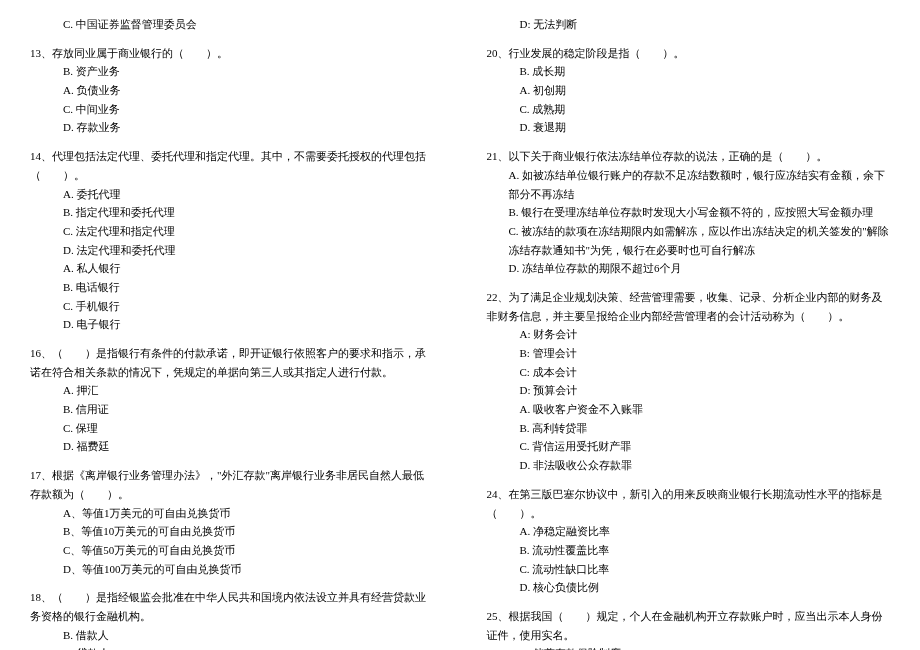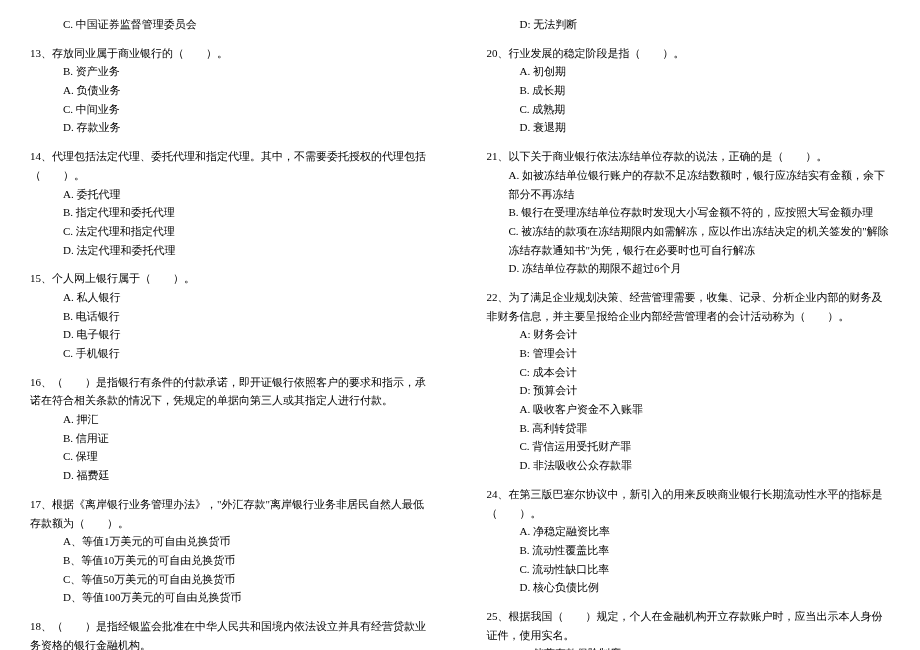--- a/index.html
+++ b/index.html
@@ -40,25 +40,24 @@
     <div class="option">A. 负债业务</div>
     <div class="option">C. 中间业务</div>
     <div class="option">D. 存款业务</div>
 
     <div class="q-stem">14、代理包括法定代理、委托代理和指定代理。其中，不需要委托授权的代理包括（　　）。</div>
     <div class="option">A. 委托代理</div>
     <div class="option">B. 指定代理和委托代理</div>
     <div class="option">C. 法定代理和指定代理</div>
     <div class="option">D. 法定代理和委托代理</div>
 
-    <div class="q-stem">15、个人网上银行属于（　　）。</div>
     <div class="option">A. 私人银行</div>
     <div class="option">B. 电话银行</div>
+    <div class="option">C. 手机银行</div>
     <div class="option">D. 电子银行</div>
-    <div class="option">C. 手机银行</div>
 
     <div class="q-stem">16、（　　）是指银行有条件的付款承诺，即开证银行依照客户的要求和指示，承诺在符合相关条款的情况下，凭规定的单据向第三人或其指定人进行付款。</div>
     <div class="option">A. 押汇</div>
     <div class="option">B. 信用证</div>
     <div class="option">C. 保理</div>
     <div class="option">D. 福费廷</div>
 
     <div class="q-stem">17、根据《离岸银行业务管理办法》，"外汇存款"离岸银行业务非居民自然人最低存款额为（　　）。</div>
     <div class="option">A、等值1万美元的可自由兑换货币</div>
     <div class="option">B、等值10万美元的可自由兑换货币</div>
@@ -68,22 +67,22 @@
     <div class="q-stem">18、（　　）是指经银监会批准在中华人民共和国境内依法设立并具有经营贷款业务资格的银行金融机构。</div>
     <div class="option">B. 借款人</div>
     <div class="option">A. 贷款人</div>
 
   </div>
 
   <div class="column">
     <div class="option">D: 无法判断</div>
 
     <div class="q-stem">20、行业发展的稳定阶段是指（　　）。</div>
+    <div class="option">B. 成长期</div>
     <div class="option">A. 初创期</div>
-    <div class="option">B. 成长期</div>
     <div class="option">C. 成熟期</div>
     <div class="option">D. 衰退期</div>
 
     <div class="q-stem">21、以下关于商业银行依法冻结单位存款的说法，正确的是（　　）。</div>
     <div class="option" style="padding-left:2em;text-indent:-0em;">A. 如被冻结单位银行账户的存款不足冻结数额时，银行应冻结实有金额，余下部分不再冻结</div>
     <div class="option" style="padding-left:2em;">B. 银行在受理冻结单位存款时发现大小写金额不符的，应按照大写金额办理</div>
     <div class="option" style="padding-left:2em;">C. 被冻结的款项在冻结期限内如需解冻，应以作出冻结决定的机关签发的"解除冻结存款通知书"为凭，银行在必要时也可自行解冻</div>
     <div class="option" style="padding-left:2em;">D. 冻结单位存款的期限不超过6个月</div>
 
     <div class="q-stem">22、为了满足企业规划决策、经营管理需要，收集、记录、分析企业内部的财务及非财务信息，并主要呈报给企业内部经营管理者的会计活动称为（　　）。</div>

